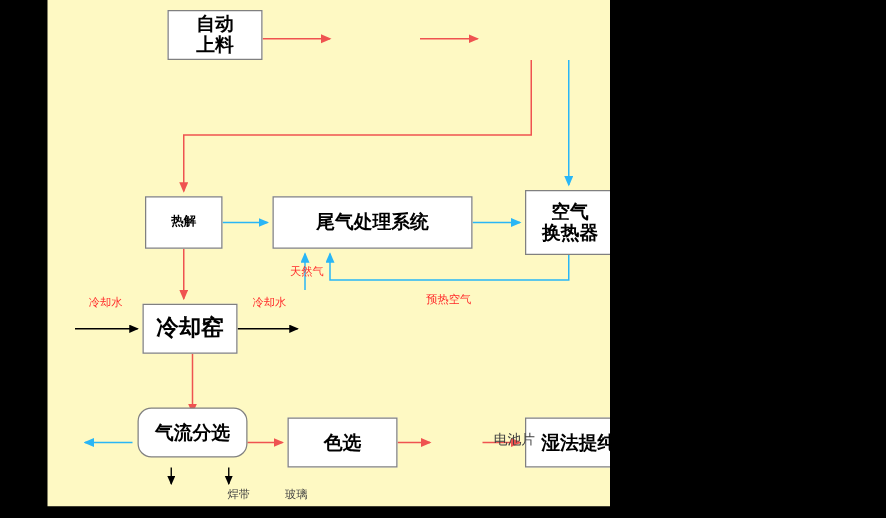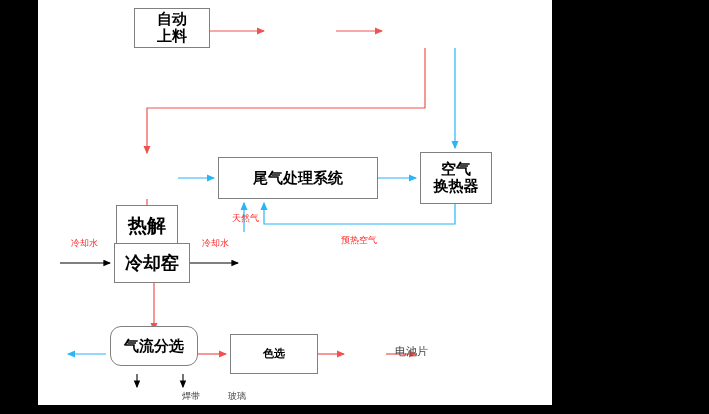--- a/index.html
+++ b/index.html
@@ -12,23 +12,23 @@
     width: 709px;
     height: 414px;
     background: #000000;
     overflow: hidden;
     font-family: "DejaVu Sans", "Liberation Sans", sans-serif;
   }
   #canvas {
     position: absolute;
     left: 38px;
     top: 0px;
-    width: 514px;
+    width: 450px;
     height: 405px;
-    background: #ffffff;
+    background: #fef9c3;
     overflow: hidden;
   }
   .node {
     position: absolute;
     box-sizing: border-box;
     border: 1px solid #808080;
     background: #ffffff;
     color: #000000;
     font-weight: bold;
     display: flex;
@@ -98,27 +98,28 @@
       <g stroke="#000000" stroke-width="1.1" fill="none" marker-end="url(#ar-black)">
         <path d="M22,263 L72,263"></path>
         <path d="M152,263 L200,263"></path>
         <path d="M99,374 L99,387"></path>
         <path d="M145,374 L145,387"></path>
       </g>
     </svg>
 
     <div class="node" style="left:96px;top:8px;width:76px;height:40px;font-size:15px;">自动
 上料</div>
-    <div class="node" style="left:78px;top:157px;width:62px;height:42px;font-size:19px;margin-top:48px;">热解</div>
+    <div class="node" style="left:78px;top:157px;width:62px;height:42px;font-size:10px;">热解</div>
     <div class="node" style="left:180px;top:157px;width:160px;height:42px;font-size:15px;font-family:Liberation Serif, serif;">尾气处理系统</div>
     <div class="node" style="left:382px;top:152px;width:72px;height:52px;font-size:15px;">空气
 换热器</div>
     <div class="node" style="left:76px;top:243px;width:76px;height:40px;font-size:18px;">冷却窑</div>
     <div class="node" style="left:72px;top:326px;width:88px;height:40px;font-size:15px;border-radius:11px;">气流分选</div>
-    <div class="node" style="left:192px;top:334px;width:88px;height:40px;font-size:11px;">色选</div>
+    <div class="node" style="left:192px;top:334px;width:88px;height:40px;font-size:15px;">色选</div>
+    <div class="node" style="left:382px;top:334px;width:86px;height:40px;font-size:15px;">湿法提纯</div>
 
     <div class="lbl lbl-red" style="left:166px;top:214px;font-size:9px;margin-left:28px;">天然气</div>
     <div class="lbl lbl-red" style="left:303px;top:236px;font-size:9px;">预热空气</div>
     <div class="lbl lbl-red" style="left:33px;top:239px;font-size:9px;">冷却水</div>
     <div class="lbl lbl-red" style="left:164px;top:239px;font-size:9px;">冷却水</div>
     <div class="lbl lbl-dark" style="left:312px;top:346px;font-size:11px;">电池片</div>
     <div class="lbl lbl-dark" style="left:99px;top:392px;font-size:9px;">焊带</div>
     <div class="lbl lbl-dark" style="left:145px;top:392px;font-size:9px;">玻璃</div>
 
   </div>

